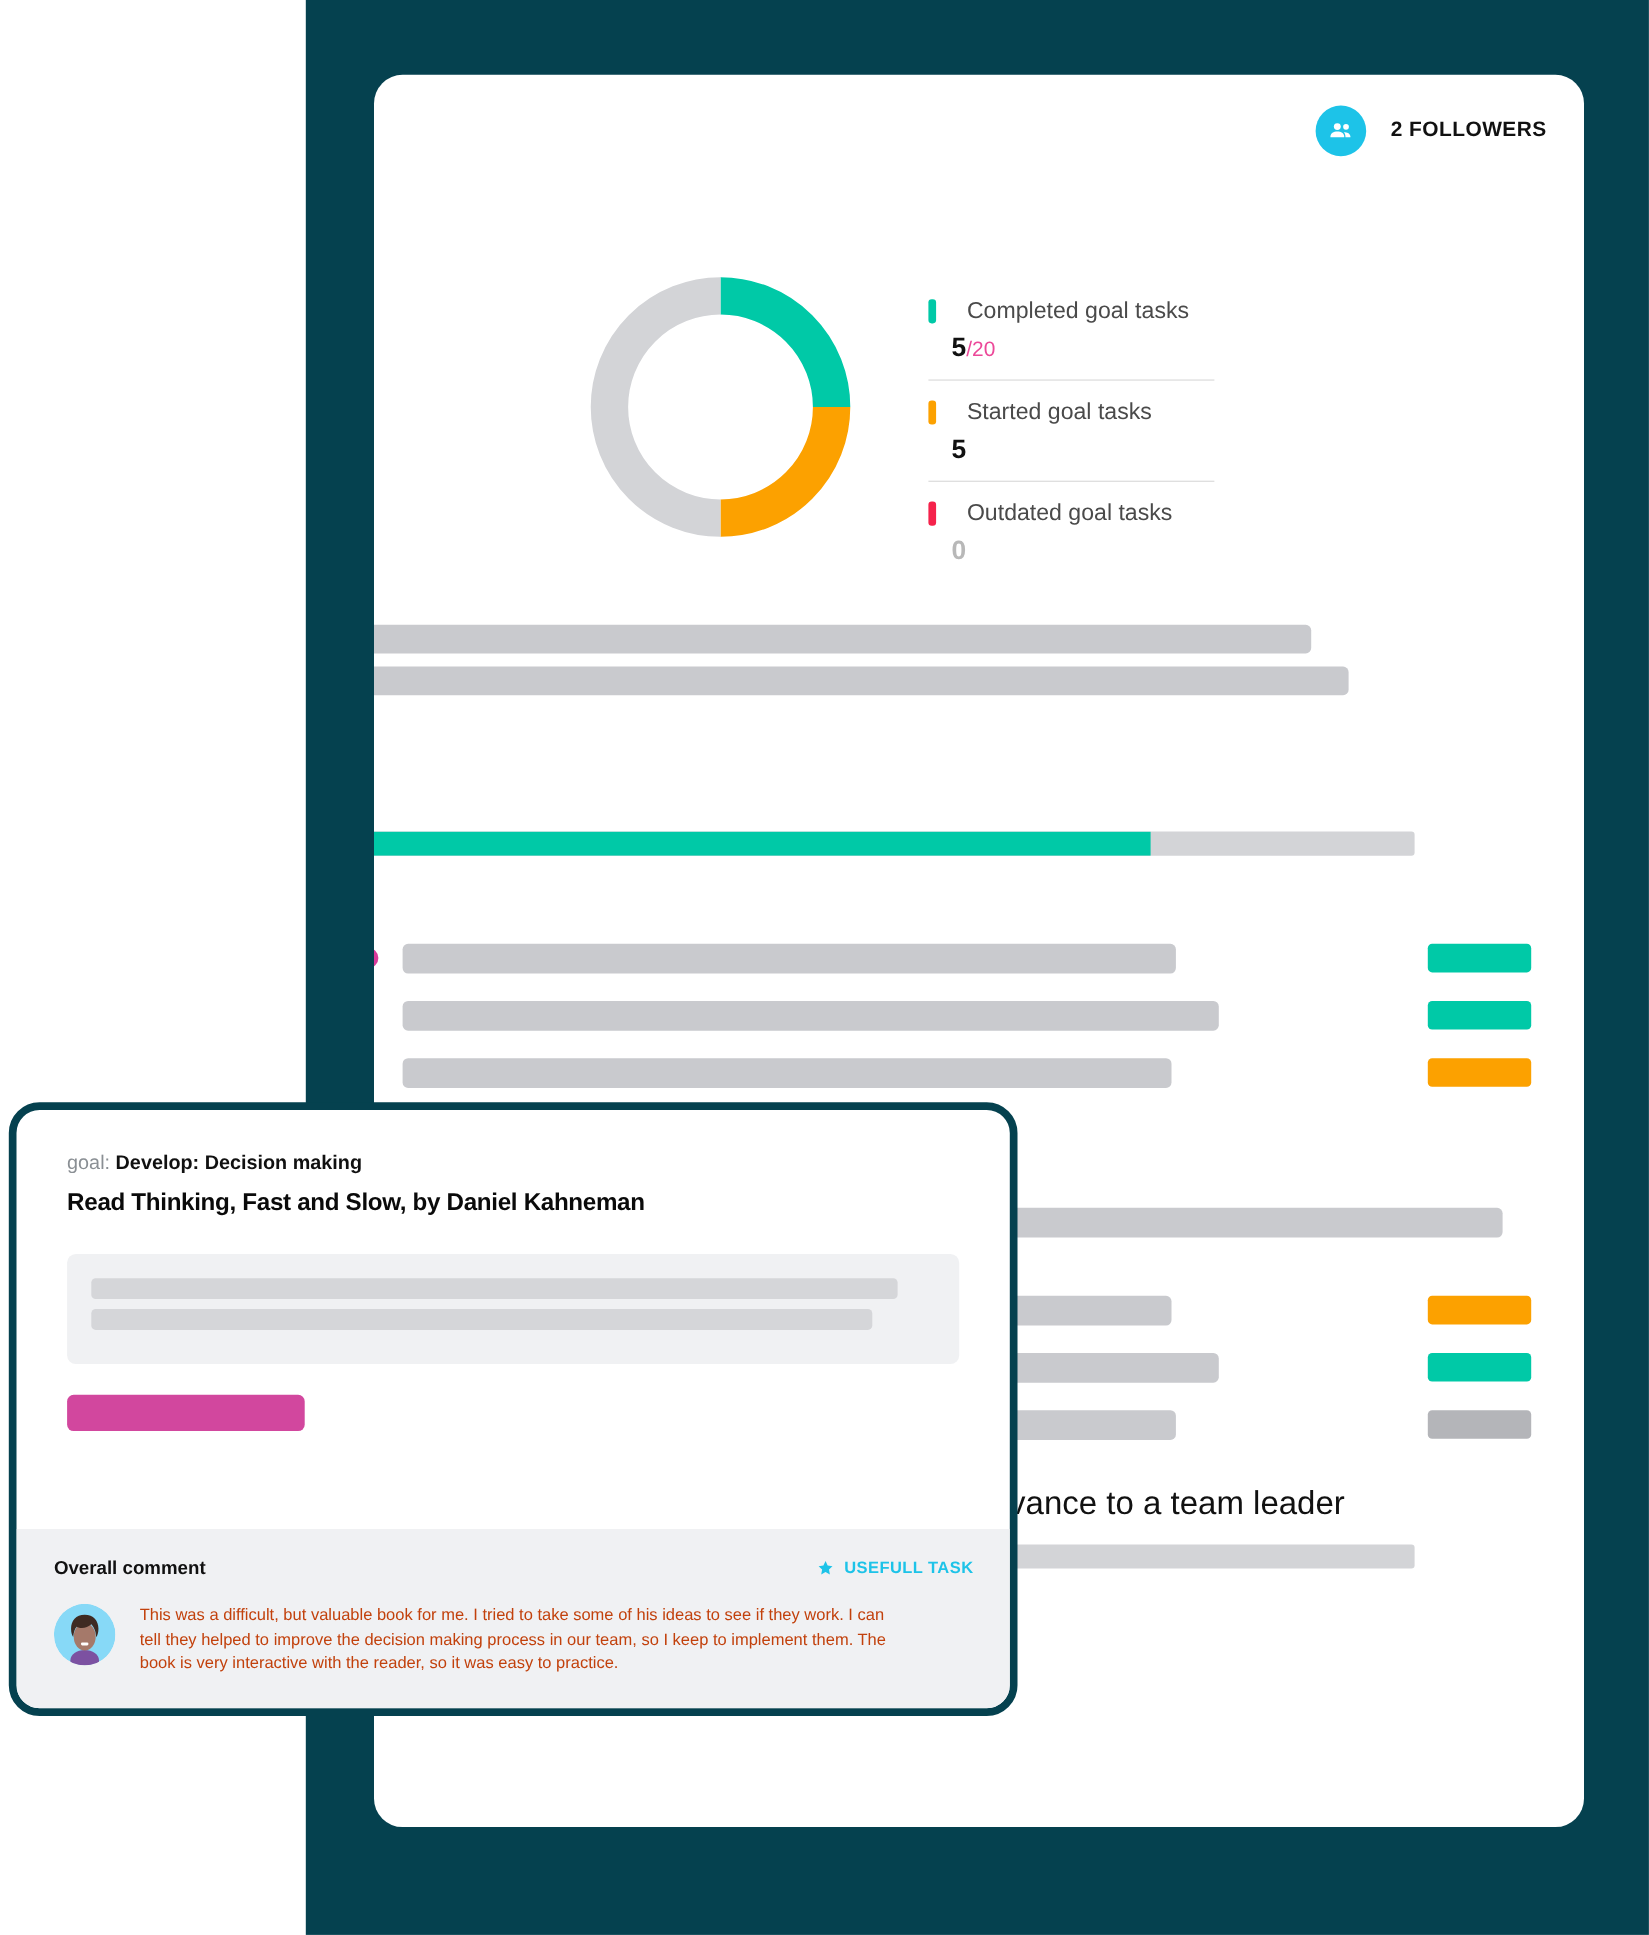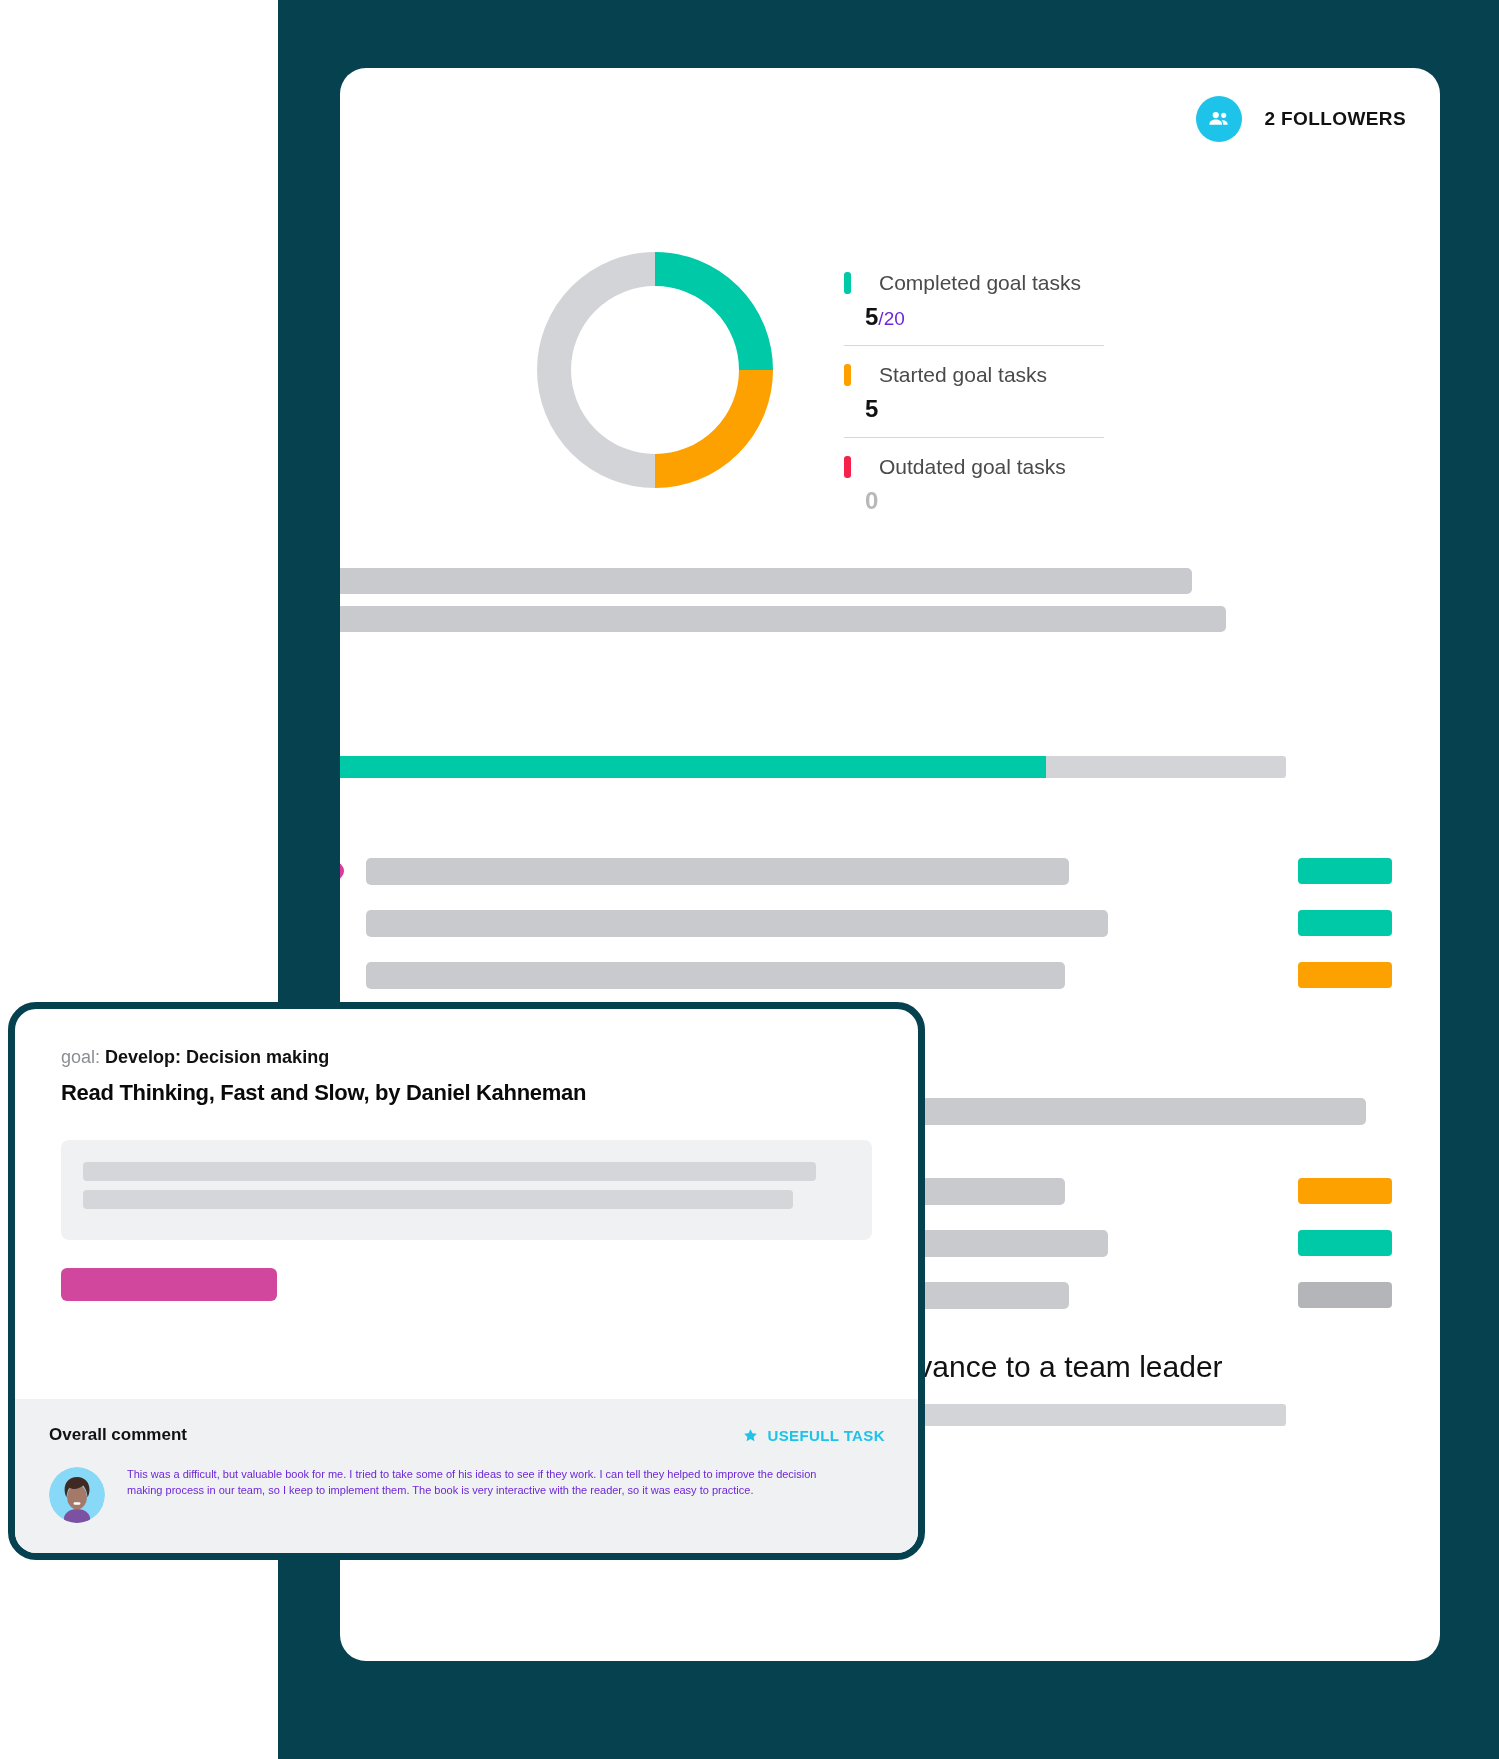--- a/index.html
+++ b/index.html
@@ -50,21 +50,21 @@
     display: flex; align-items: flex-start;
   }
   #donut-wrap { margin-left: 183px; }
   #legend { margin-left: 57px; width: 260px; padding-top: 33px; }
   .legend-row { padding: 0 0 14px 0; }
   .legend-row + .legend-row { border-top: 1px solid #D8D8D8; padding-top: 17px; }
   .legend-head { display: flex; align-items: center; gap: 28px; }
   .legend-swatch { width: 7px; height: 22px; border-radius: 3px; flex: 0 0 auto; }
   .legend-name { font-size: 21px; color: #4A4A4A; }
   .legend-value { font-size: 24px; font-weight: bold; color: #111; margin-left: 21px; margin-top: 8px; }
-  .legend-value .denom { font-weight: normal; font-size: 19px; color: #6d28d9; }
+  .legend-value .denom { font-weight: normal; font-size: 19px; color: #ec4899; }
   .legend-value.zero { color: #B8B8B8; font-weight: bold; }
 
   
   .sk { background: #C9CACE; border-radius: 5px; }
   .sk-light { background: #D5D6D9; border-radius: 4px; }
 
   #top-bars { position: absolute; left: 0; top: 500px; width: 100%; }
   #top-bars .sk { height: 26px; margin-bottom: 12px; }
 
   
@@ -104,21 +104,21 @@
 
   #comment-block {
     position: absolute; left: 0; bottom: 0; width: 100%;
     background: #F0F1F3; padding: 26px 33px 30px 34px;
   }
   #comment-head { display: flex; align-items: center; justify-content: space-between; }
   #comment-title { font-size: 17px; font-weight: bold; color: #111; }
   #useful-task { display: flex; align-items: center; gap: 9px; color: #1DC3E8; font-size: 15px; font-weight: bold; letter-spacing: .4px; }
   #comment-row { display: flex; gap: 22px; margin-top: 22px; align-items: flex-start; }
   #avatar { width: 56px; height: 56px; border-radius: 50%; flex: 0 0 auto; overflow: hidden; }
-  #comment-text { font-size: 11px; line-height: 1.45; color: #6d28d9; max-width: 700px; }
+  #comment-text { font-size: 15px; line-height: 1.45; color: #c2410c; max-width: 700px; }
 
   #bottom-goal-title { font-size: 30px; color: #111; white-space: nowrap; }
 </style>
 </head>
 <body>
 
 <div id="backdrop"></div>
 
 <div id="main-card">
 

